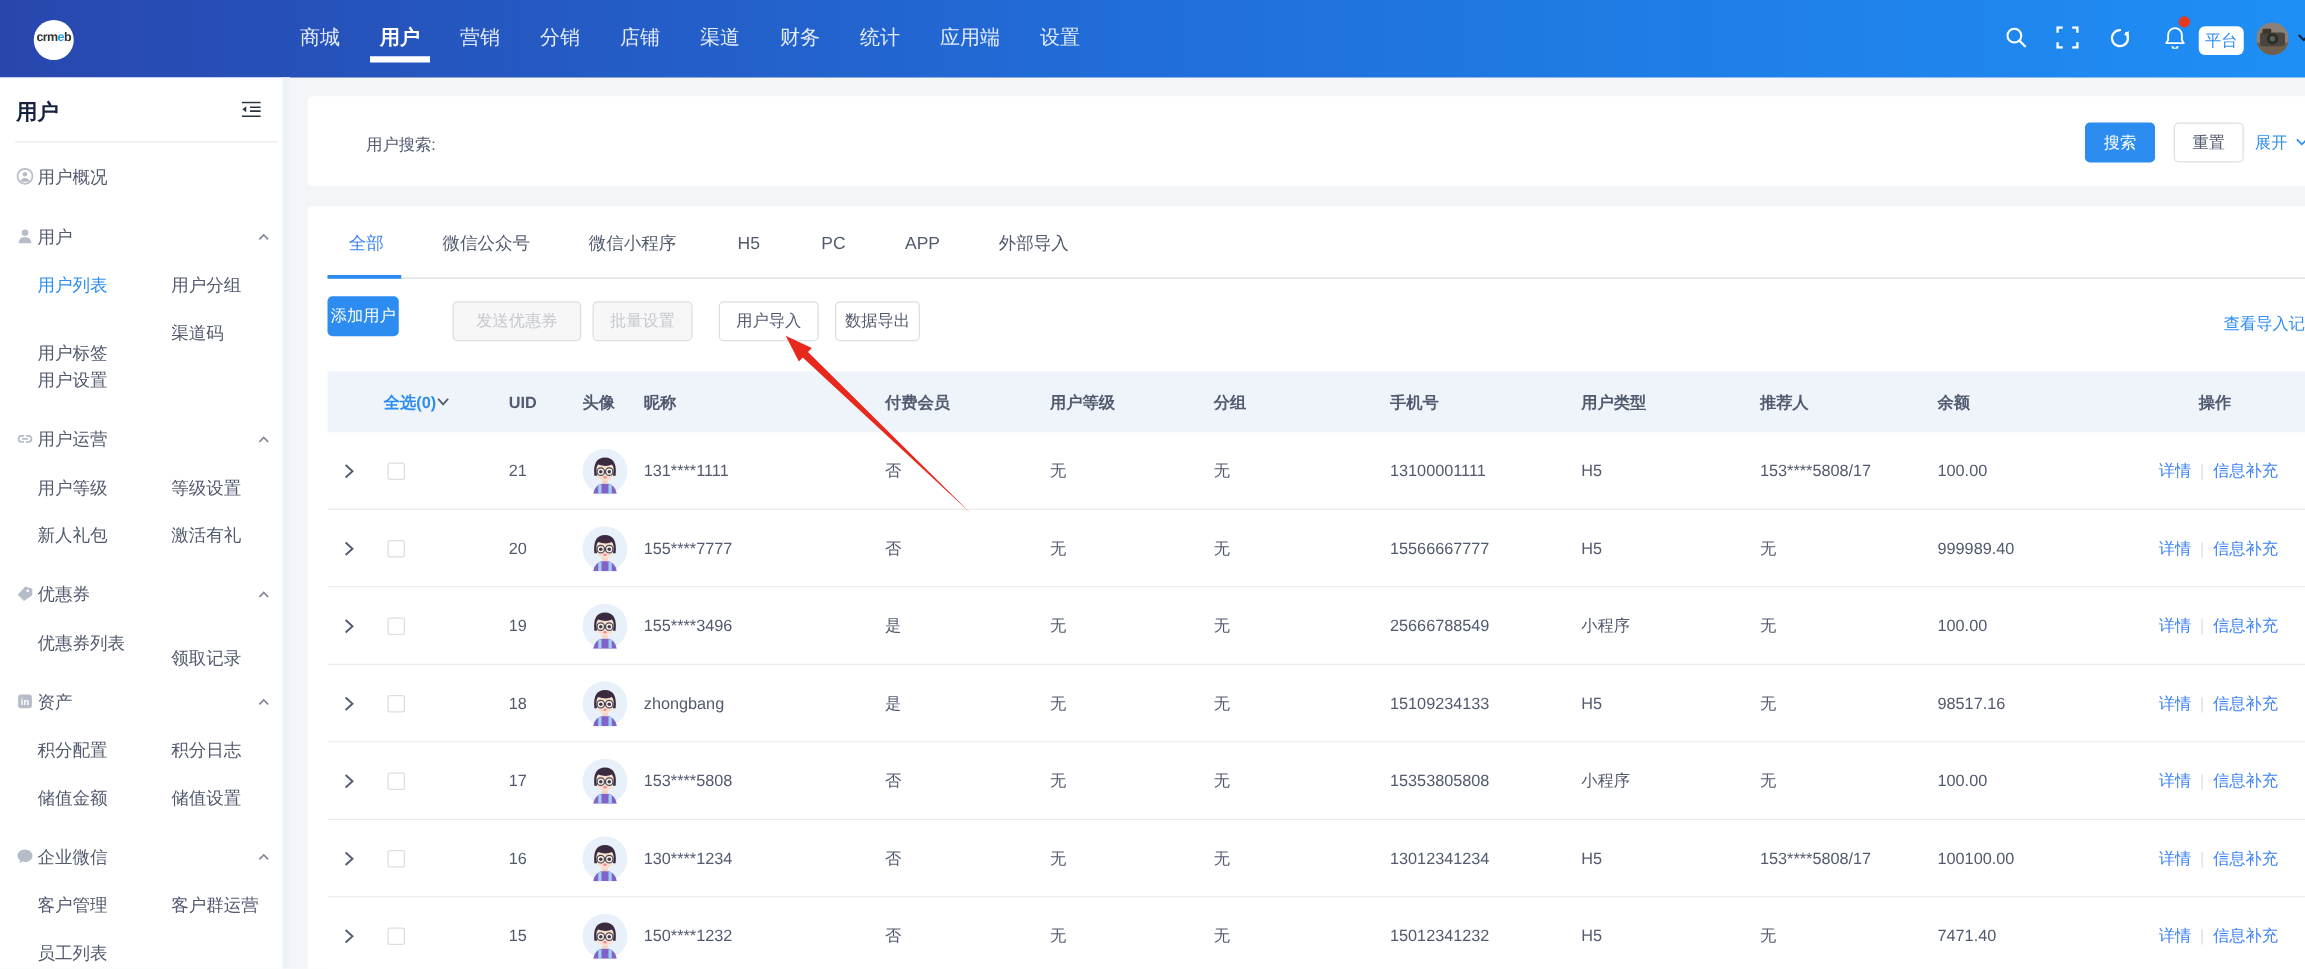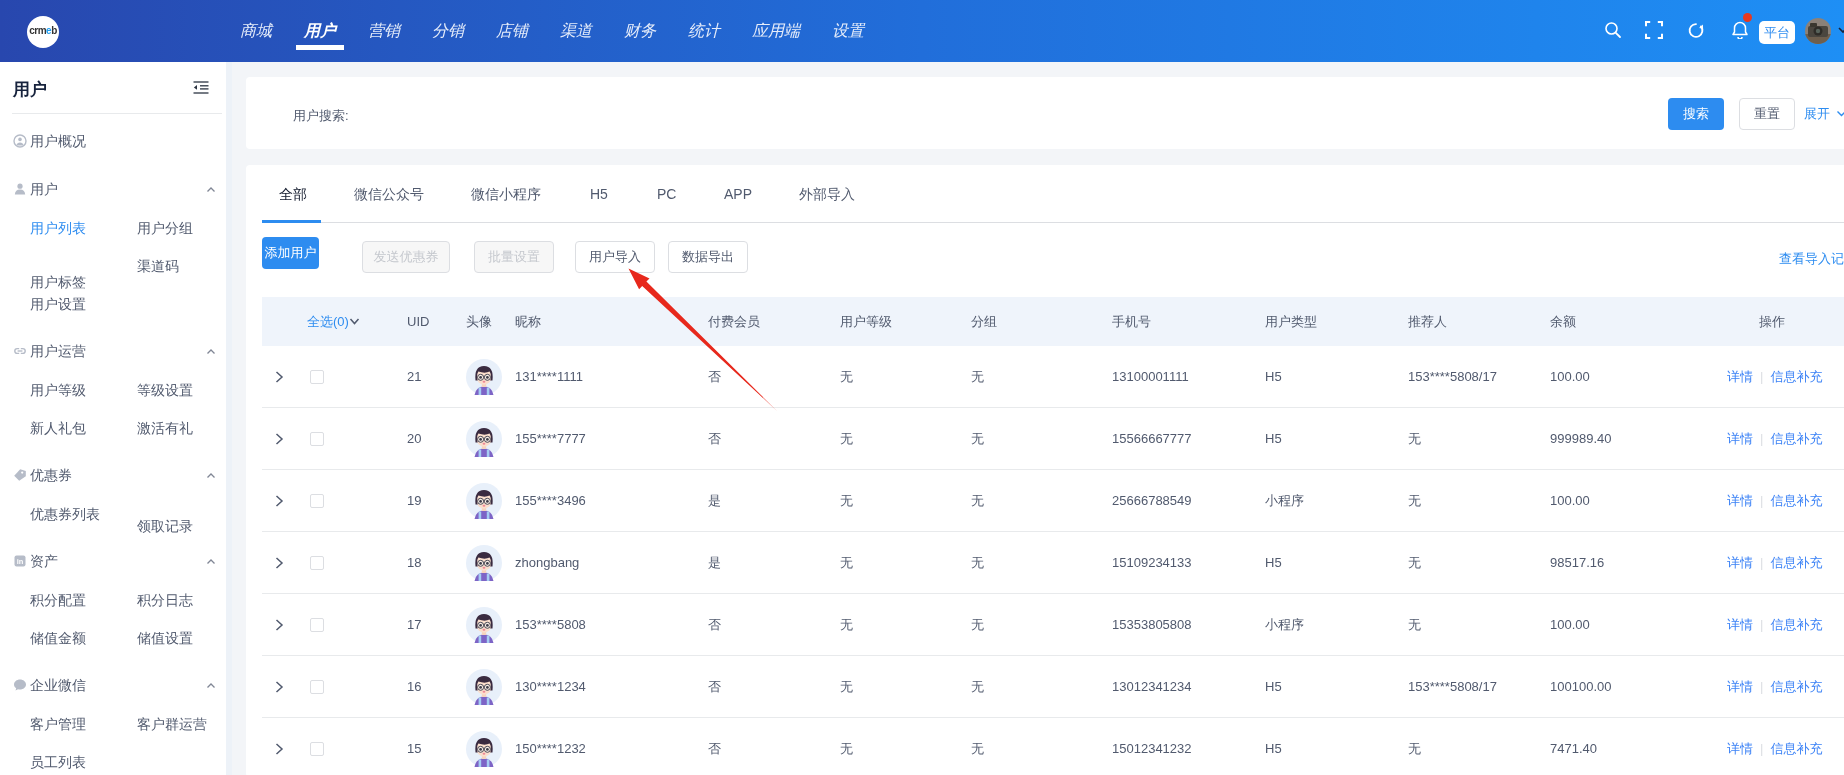--- a/index.html
+++ b/index.html
@@ -6,21 +6,21 @@
 html,body { width:1844px; height:775px; overflow:hidden; font-family:"Liberation Sans", sans-serif; }
 body { position:relative; background:#f3f5f8; }
 
 
 .hdr { position:absolute; left:0; top:0; width:1844px; height:62px;
   background:linear-gradient(90deg,#2847ae 0%, #216eda 50%, #1e8ff5 100%); }
 .logo-circle { position:absolute; left:27px; top:16px; width:32px; height:32px; border-radius:50%; background:#fff; }
 .logo-circle span { position:absolute; left:0; top:9px; width:32px; text-align:center; font-size:10px; font-weight:bold; color:#333; letter-spacing:-0.5px;}
 .logo-title { position:absolute; left:61px; top:0; height:62px; line-height:62px; font-size:15px; letter-spacing:0.2px; color:#c4d5f2; }
 .nav { position:absolute; left:224px; top:0; height:62px; display:flex; }
-.nav .it { height:50px; line-height:62px; padding:0 16px; font-size:16px; color:#e6edfa; position:relative;font-style:italic; }
+.nav .it { height:50px; line-height:62px; padding:0 16px; font-size:16px; color:#e6edfa; position:relative; }
 .nav .it.act { font-weight:bold; color:#fff; }
 .nav .it.act:after { content:""; position:absolute; left:8px; right:8px; bottom:0; height:5px; background:#fff; }
 .hico { position:absolute; top:21px; width:18px; height:18px; }
 .pill { position:absolute; left:1759px; top:21px; width:36px; height:23px; background:#fff; border-radius:5px;
   color:#2d8cf0; font-size:13px; text-align:center; line-height:23px; }
 .avatar-photo { position:absolute; left:1805px; top:18px; width:26px; height:26px; border-radius:50%; overflow:hidden; }
 .reddot { position:absolute; left:1743px; top:13px; width:9px; height:9px; border-radius:50%; background:#e8391f; }
 
 
 .side { position:absolute; left:0; top:62px; width:232px; height:713px; background:#fff; }
@@ -46,27 +46,27 @@
 .igroup .plc { position:absolute; left:95px; top:0; font-size:14px; color:#c0c4cc; line-height:30px; }
 .btn { position:absolute; height:32px; border-radius:4px; font-size:13px; text-align:center; line-height:30px; }
 .btn.blue { background:#2d8cf0; color:#fff; line-height:32px; }
 .btn.plain { background:#fff; border:1px solid #dcdee2; color:#515a6e; }
 .btn.dis { background:#f7f7f7; border:1px solid #dcdee2; color:#c5c8ce; }
 .link { color:#2d8cf0; font-size:13px; }
 
 .card2 { position:absolute; left:14px; top:103px; width:1614px; height:612px; }
 .tabs { position:absolute; left:16px; top:0; right:0; height:58px; border-bottom:1px solid #dcdee2; }
 .tab { position:absolute; top:0; height:58px; line-height:58px; font-size:14px; color:#515a6e; }
-.tab.on { color:#0f172a; }
+.tab.on { color:#3b82f6; }
 .tabbar { position:absolute; left:0px; top:55px; width:59px; height:3px; background:#2d8cf0; }
 
 
 .tbl { position:absolute; left:16px; top:132px; right:0; }
 .thead { position:absolute; left:0; right:0; top:0; height:49px; background:#eff4fb; }
-.th { position:absolute; top:0; line-height:49px; font-size:13px; font-weight:normal; color:#515a6e; white-space:nowrap; }
+.th { position:absolute; top:0; line-height:49px; font-size:13px; font-weight:bold; color:#515a6e; white-space:nowrap; }
 .row { position:absolute; left:0; right:0; height:62px; border-bottom:1px solid #e8eaec; background:#fff; }
 .td { position:absolute; top:0; line-height:61px; font-size:13px; color:#515a6e; white-space:nowrap; }
 .cb { position:absolute; left:48px; top:24px; width:14px; height:14px; border:1px solid #dcdee2; border-radius:2px; background:#fff; }
 .oplink { color:#3b82f6; }
 .opsep { color:#dcdee2; padding:0 7px; }
 </style>
 </head>
 <body>
 
 <div class="hdr">
@@ -199,24 +199,24 @@
       <span class="tab on" style="left:17px">全部</span>
       <span class="tab" style="left:92px">微信公众号</span>
       <span class="tab" style="left:209px">微信小程序</span>
       <span class="tab" style="left:328px">H5</span>
       <span class="tab" style="left:395px">PC</span>
       <span class="tab" style="left:462px">APP</span>
       <span class="tab" style="left:537px">外部导入</span>
       <div class="tabbar"></div>
     </div>
     <div class="btn blue" style="left:16px; top:72px; width:57px;">添加用户</div>
-    <div class="btn dis" style="left:116px; top:76px; width:88px;">发送优惠券</div>
+    <div class="btn dis" style="left:116px; top:76px; width:103px;">发送优惠券</div>
     <div class="btn dis" style="left:228px; top:76px; width:80px;">批量设置</div>
     <div class="btn plain" style="left:329px; top:76px; width:80px;">用户导入</div>
-    <div class="btn plain" style="left:422px; top:76px; width:80px;">数据导出</div>
+    <div class="btn plain" style="left:422px; top:76px; width:68px;">数据导出</div>
     <span class="link" style="position:absolute; left:1533px; top:85px; white-space:nowrap;">查看导入记录</span>
 
     <div class="tbl" id="tbl">
         <div class="thead">
  <span class="th" style="left:45px;color:#2d8cf0;">全选(0)</span>
  <span class="th" style="left:87px; font-weight:normal;"><svg width="11" height="49" viewBox="0 0 11 49">
               <path d="M1.5 22 L5.5 26.5 L9.5 22" stroke="#515a6e" stroke-width="1.5" fill="none"></path>
             </svg></span>
  <span class="th" style="left:145px">UID</span>
  <span class="th" style="left:204px">头像</span>

